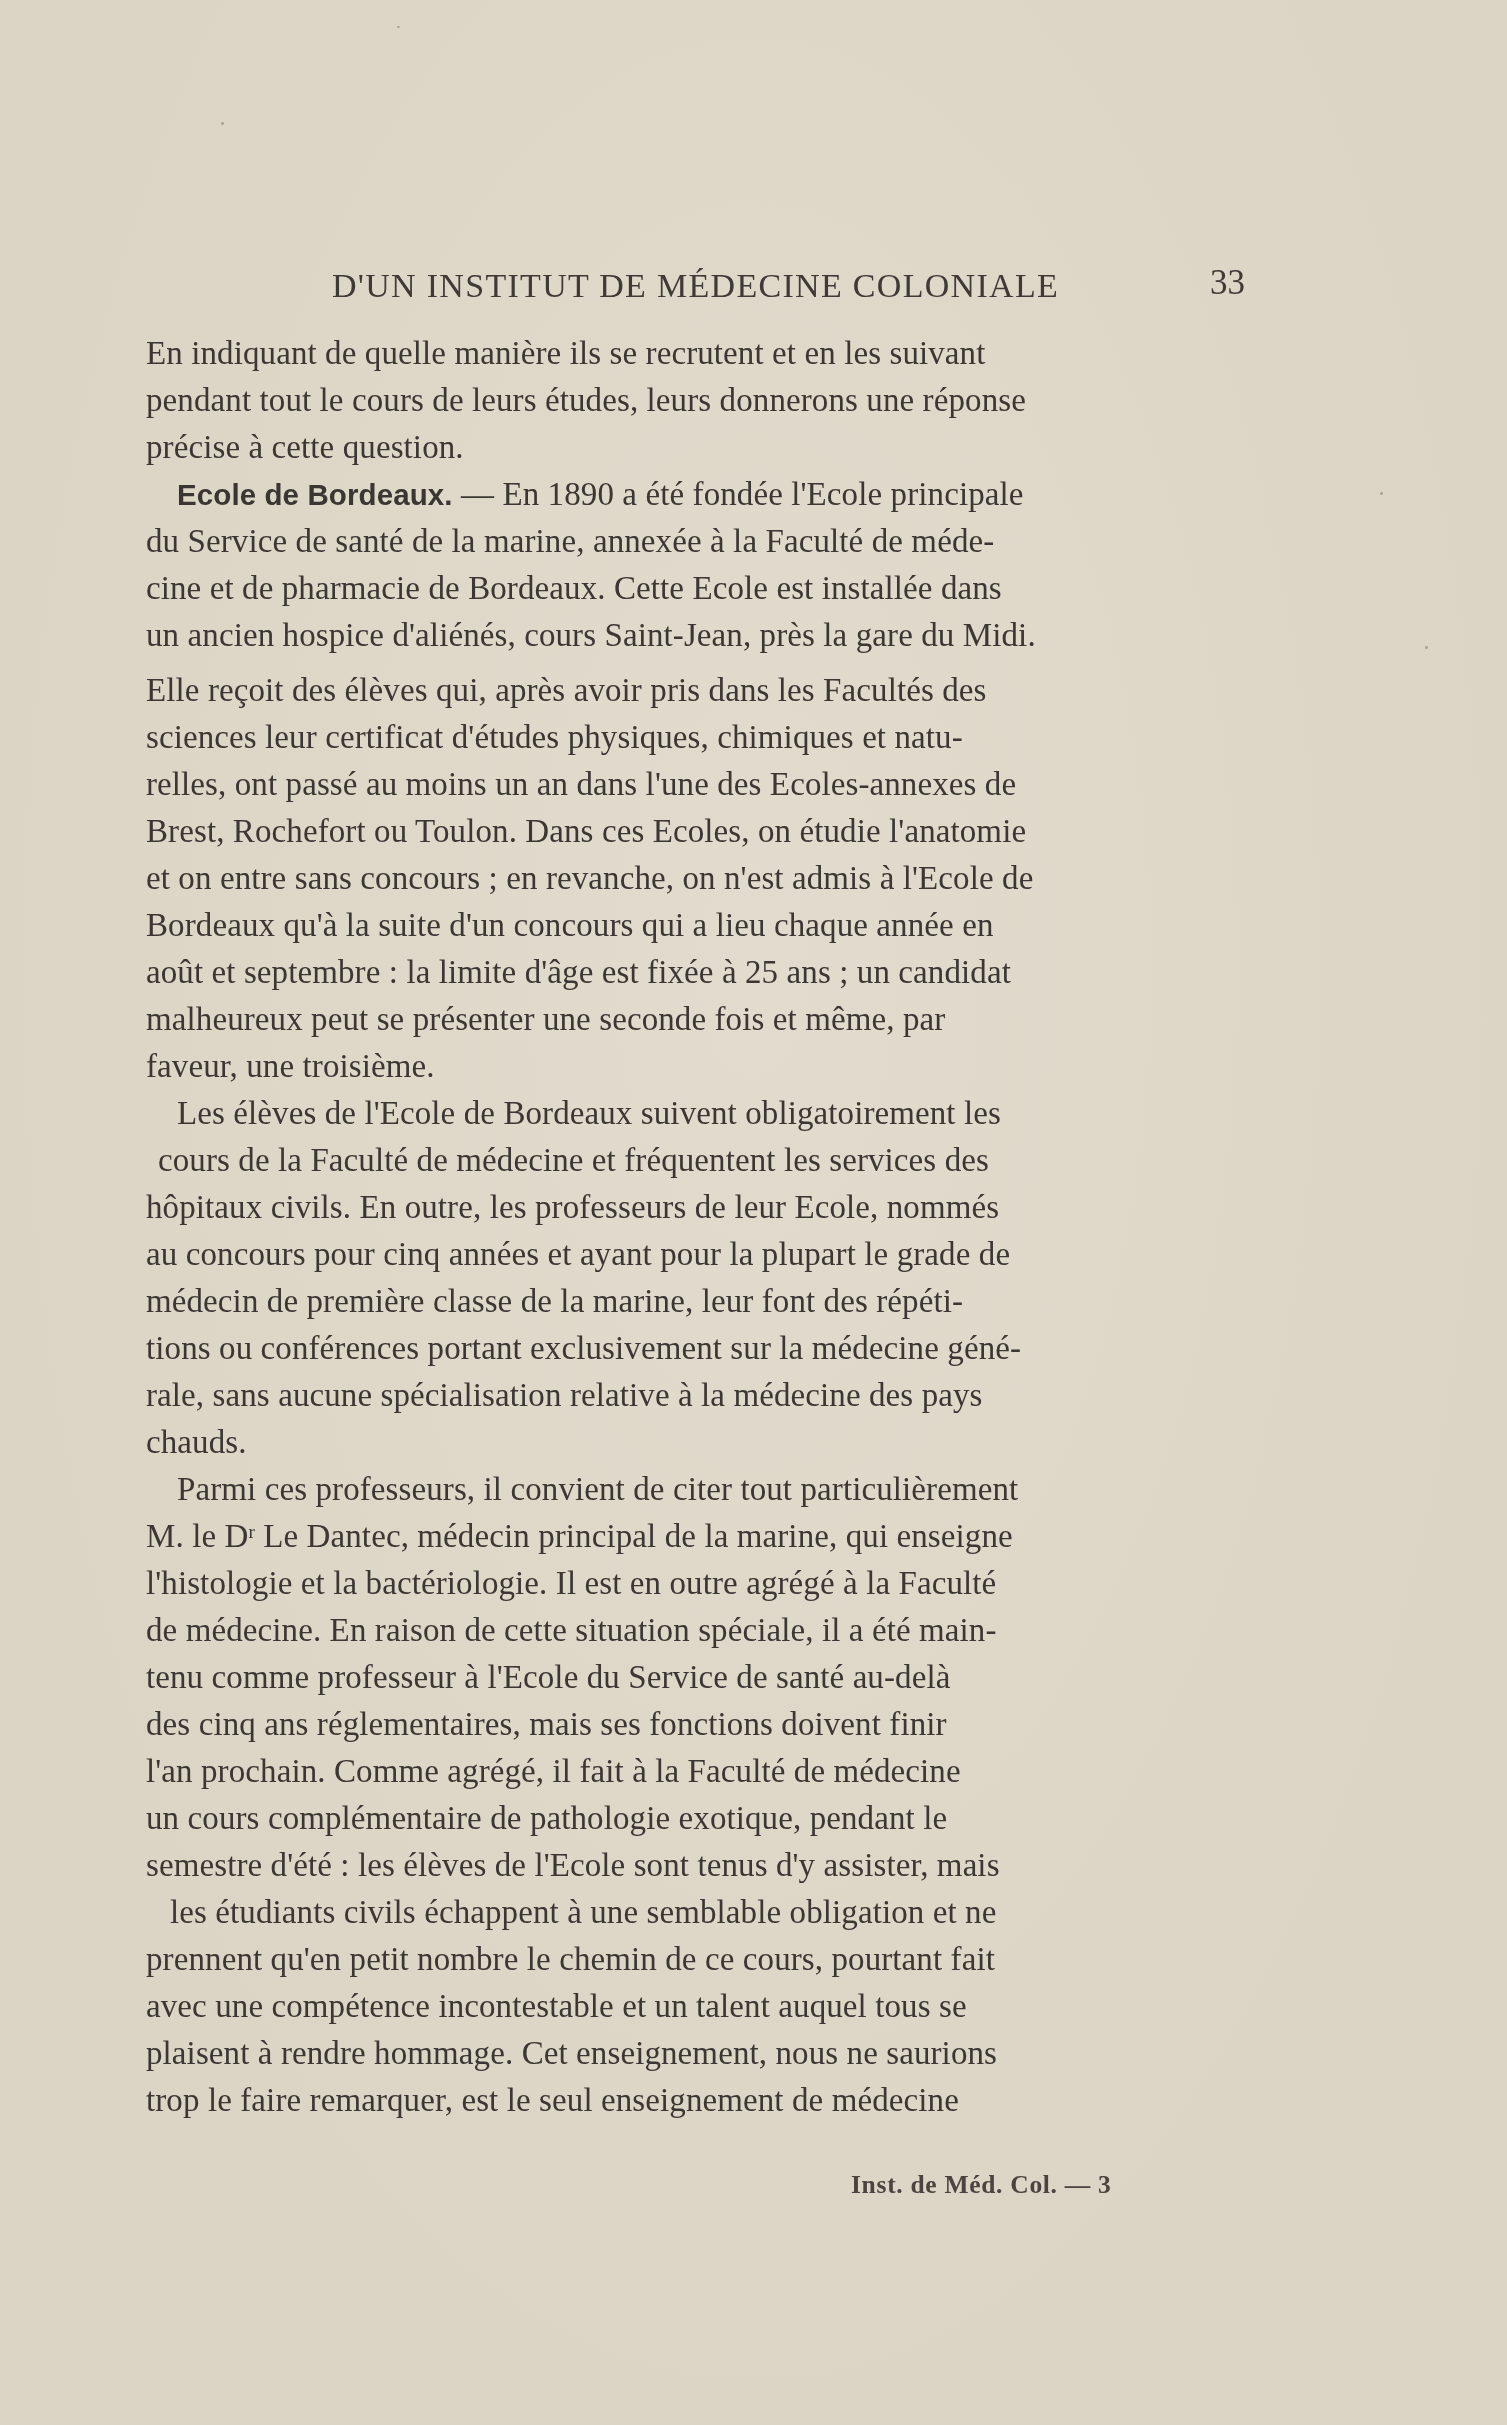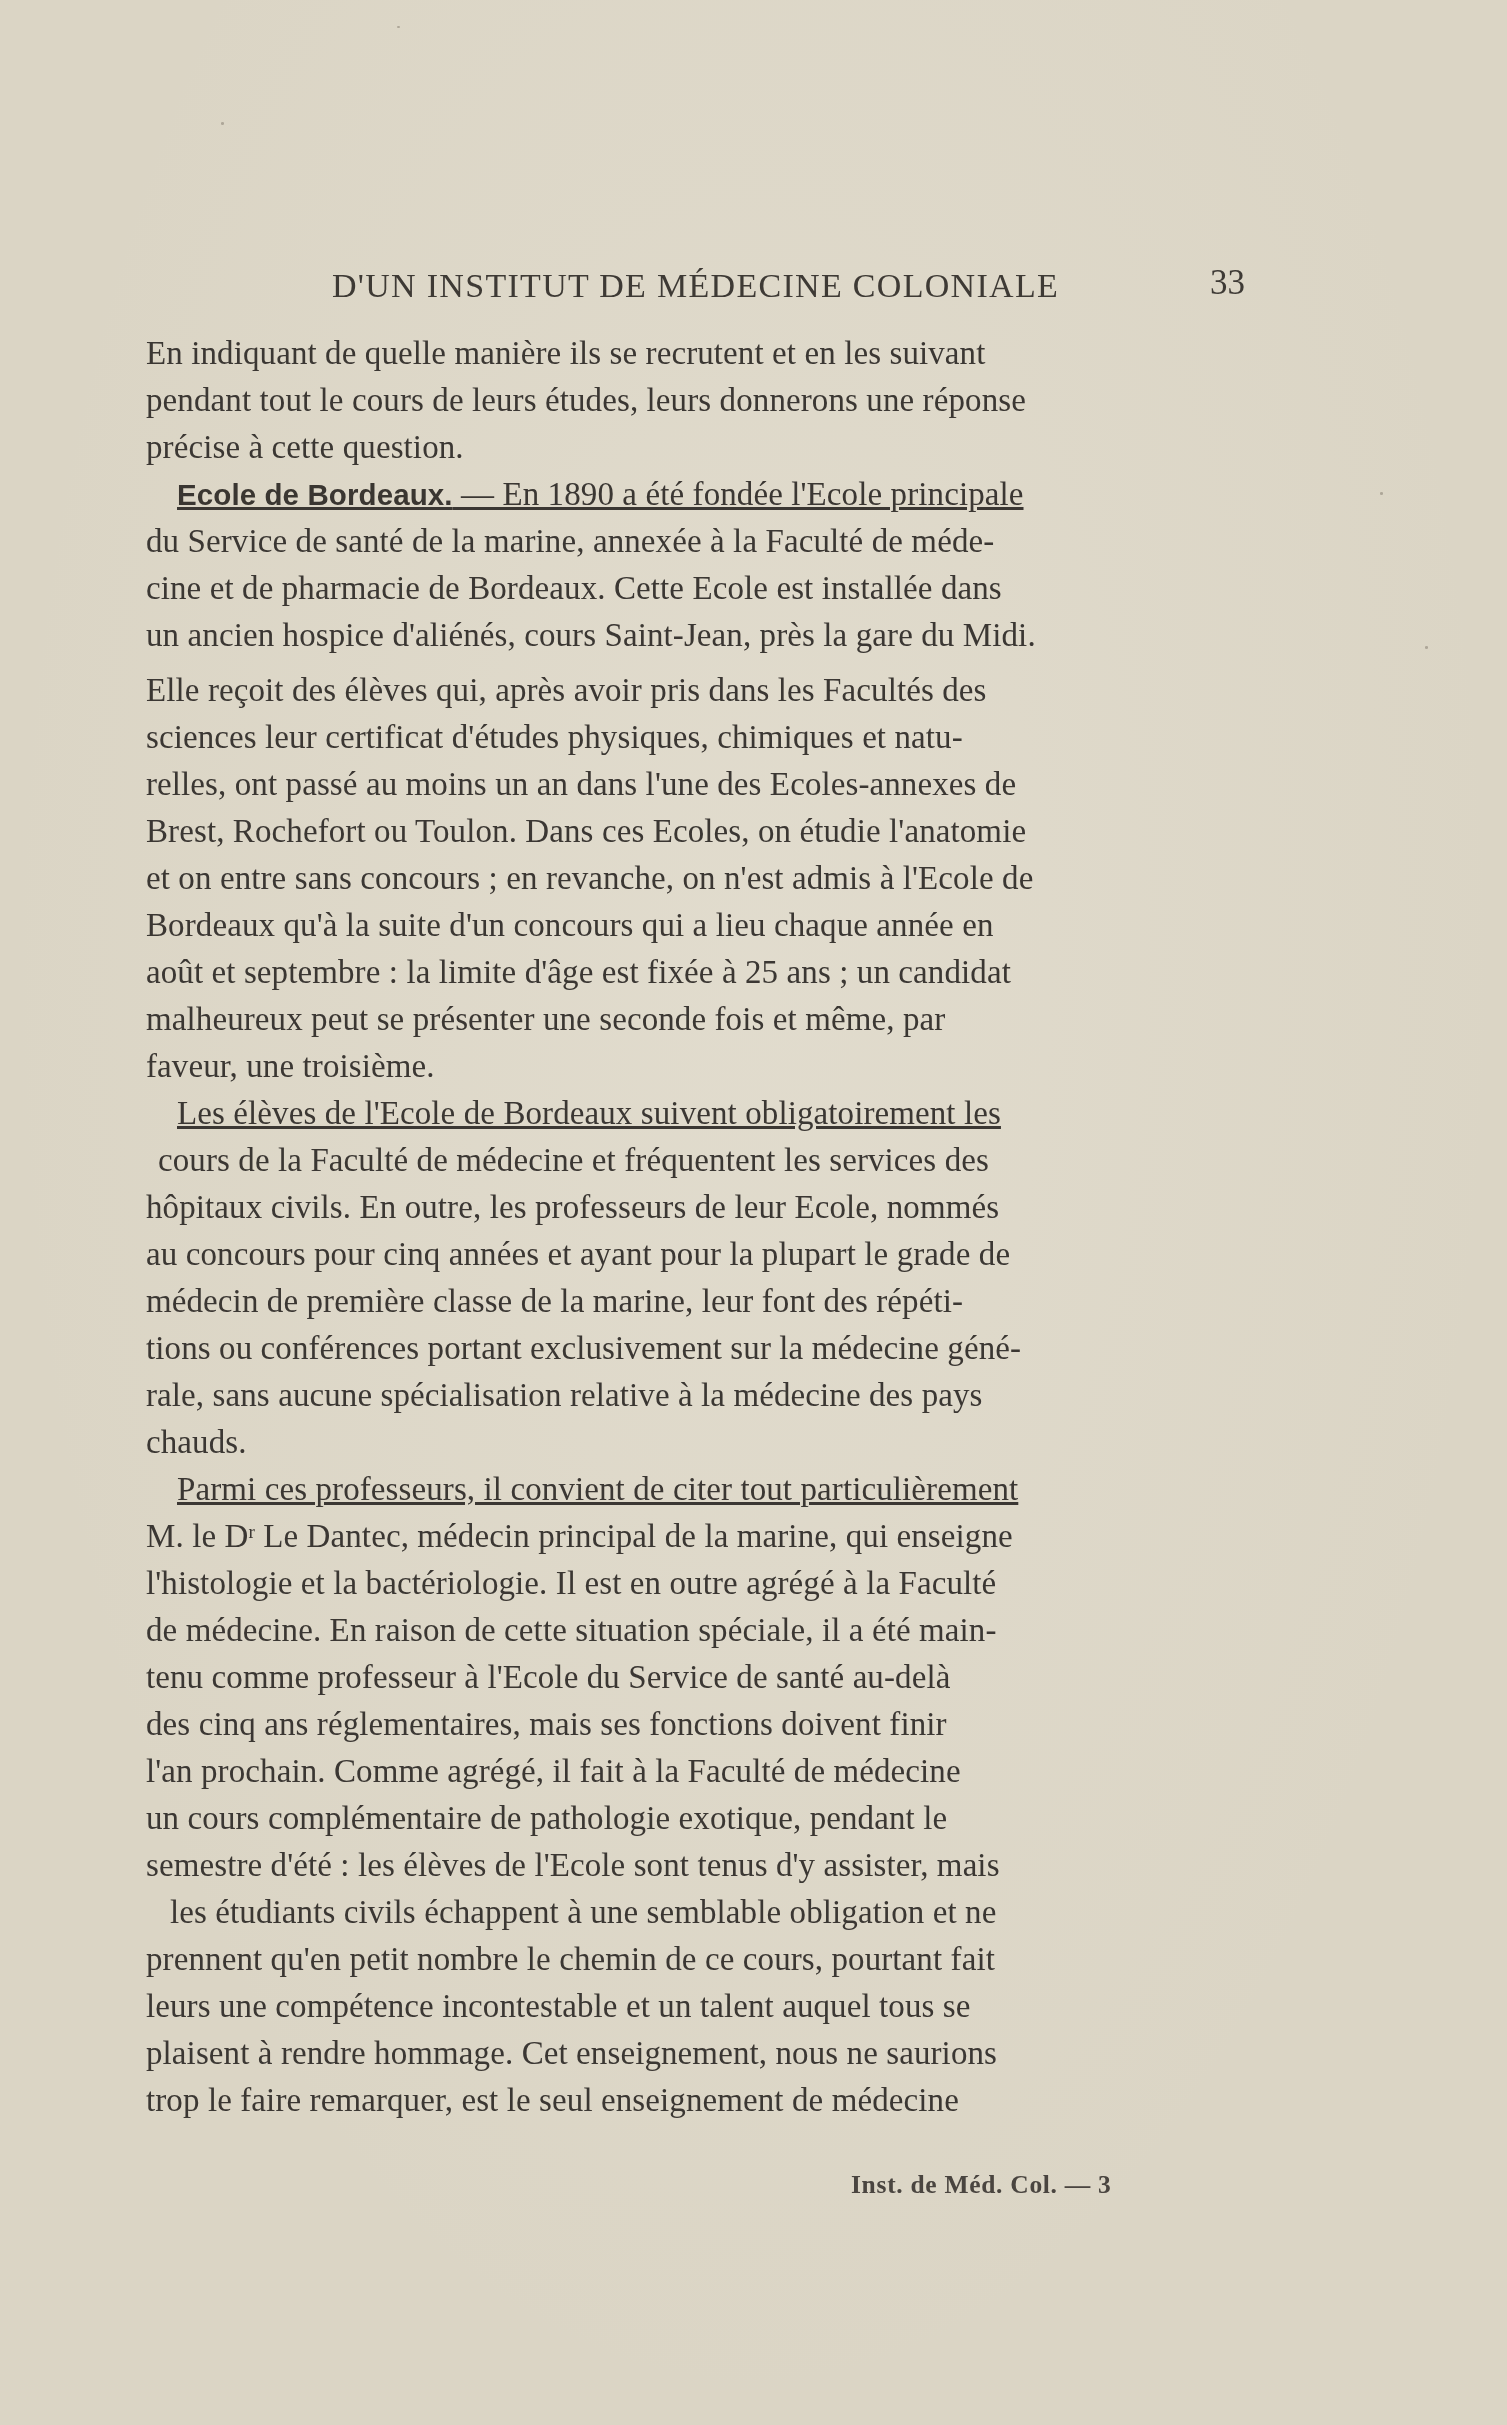--- a/index.html
+++ b/index.html
@@ -64,21 +64,20 @@
       white-space: nowrap;
       text-align: justify;
       text-align-last: justify;
       letter-spacing: 0.1px;
     }
     .line.last {
       text-align-last: left;
     }
     .line.indent {
       padding-left: 31px;
-      text-decoration: underline;
     }
     .section-head {
       font-family: "Liberation Sans", "DejaVu Sans", sans-serif;
       font-weight: bold;
       font-size: 29.5px;
       color: #3a3631;
     }
     sup.sup {
       font-size: 19px;
       line-height: 0;
@@ -144,21 +143,21 @@
       <div class="line" style="word-spacing: 0px; text-align-last: left;"><span>M. le D</span><sup class="sup">r</sup><span> Le Dantec, médecin principal de la marine, qui enseigne</span></div>
       <div class="line" style="word-spacing: 0px; text-align-last: left;">l'histologie et la bactériologie. Il est en outre agrégé à la Faculté</div>
       <div class="line" style="word-spacing: 0px; text-align-last: left;">de médecine. En raison de cette situation spéciale, il a été main-</div>
       <div class="line" style="word-spacing: 0px; text-align-last: left;">tenu comme professeur à l'Ecole du Service de santé au-delà</div>
       <div class="line" style="word-spacing: 0px; text-align-last: left;">des cinq ans réglementaires, mais ses fonctions doivent finir</div>
       <div class="line" style="word-spacing: 0px; text-align-last: left;">l'an prochain. Comme agrégé, il fait à la Faculté de médecine</div>
       <div class="line" style="word-spacing: 0px; text-align-last: left;">un cours complémentaire de pathologie exotique, pendant le</div>
       <div class="line" style="word-spacing: 0px; text-align-last: left;">semestre d'été : les élèves de l'Ecole sont tenus d'y assister, mais</div>
       <div class="line" style="word-spacing: 0px; text-align-last: left; margin-left: 24px;">les étudiants civils échappent à une semblable obligation et ne</div>
       <div class="line" style="word-spacing: 0px; text-align-last: left;">prennent qu'en petit nombre le chemin de ce cours, pourtant fait</div>
-      <div class="line" style="word-spacing: 0px; text-align-last: left;">leurs une compétence incontestable et un talent auquel tous se</div>
+      <div class="line" style="word-spacing: 0px; text-align-last: left;">avec une compétence incontestable et un talent auquel tous se</div>
       <div class="line" style="word-spacing: 0px; text-align-last: left;">plaisent à rendre hommage. Cet enseignement, nous ne saurions</div>
       <div class="line" style="word-spacing: 0px; text-align-last: left;">trop le faire remarquer, est le seul enseignement de médecine</div>
     </div>
 
   <div class="signature">Inst. de Méd. Col. — 3</div>
 
   <span class="speck" style="left:397px;top:25.5px;"></span>
   <span class="speck" style="left:221px;top:122px;"></span>
   <span class="speck" style="left:1425px;top:646px;"></span>
   <span class="speck" style="left:1380px;top:492px;"></span>

